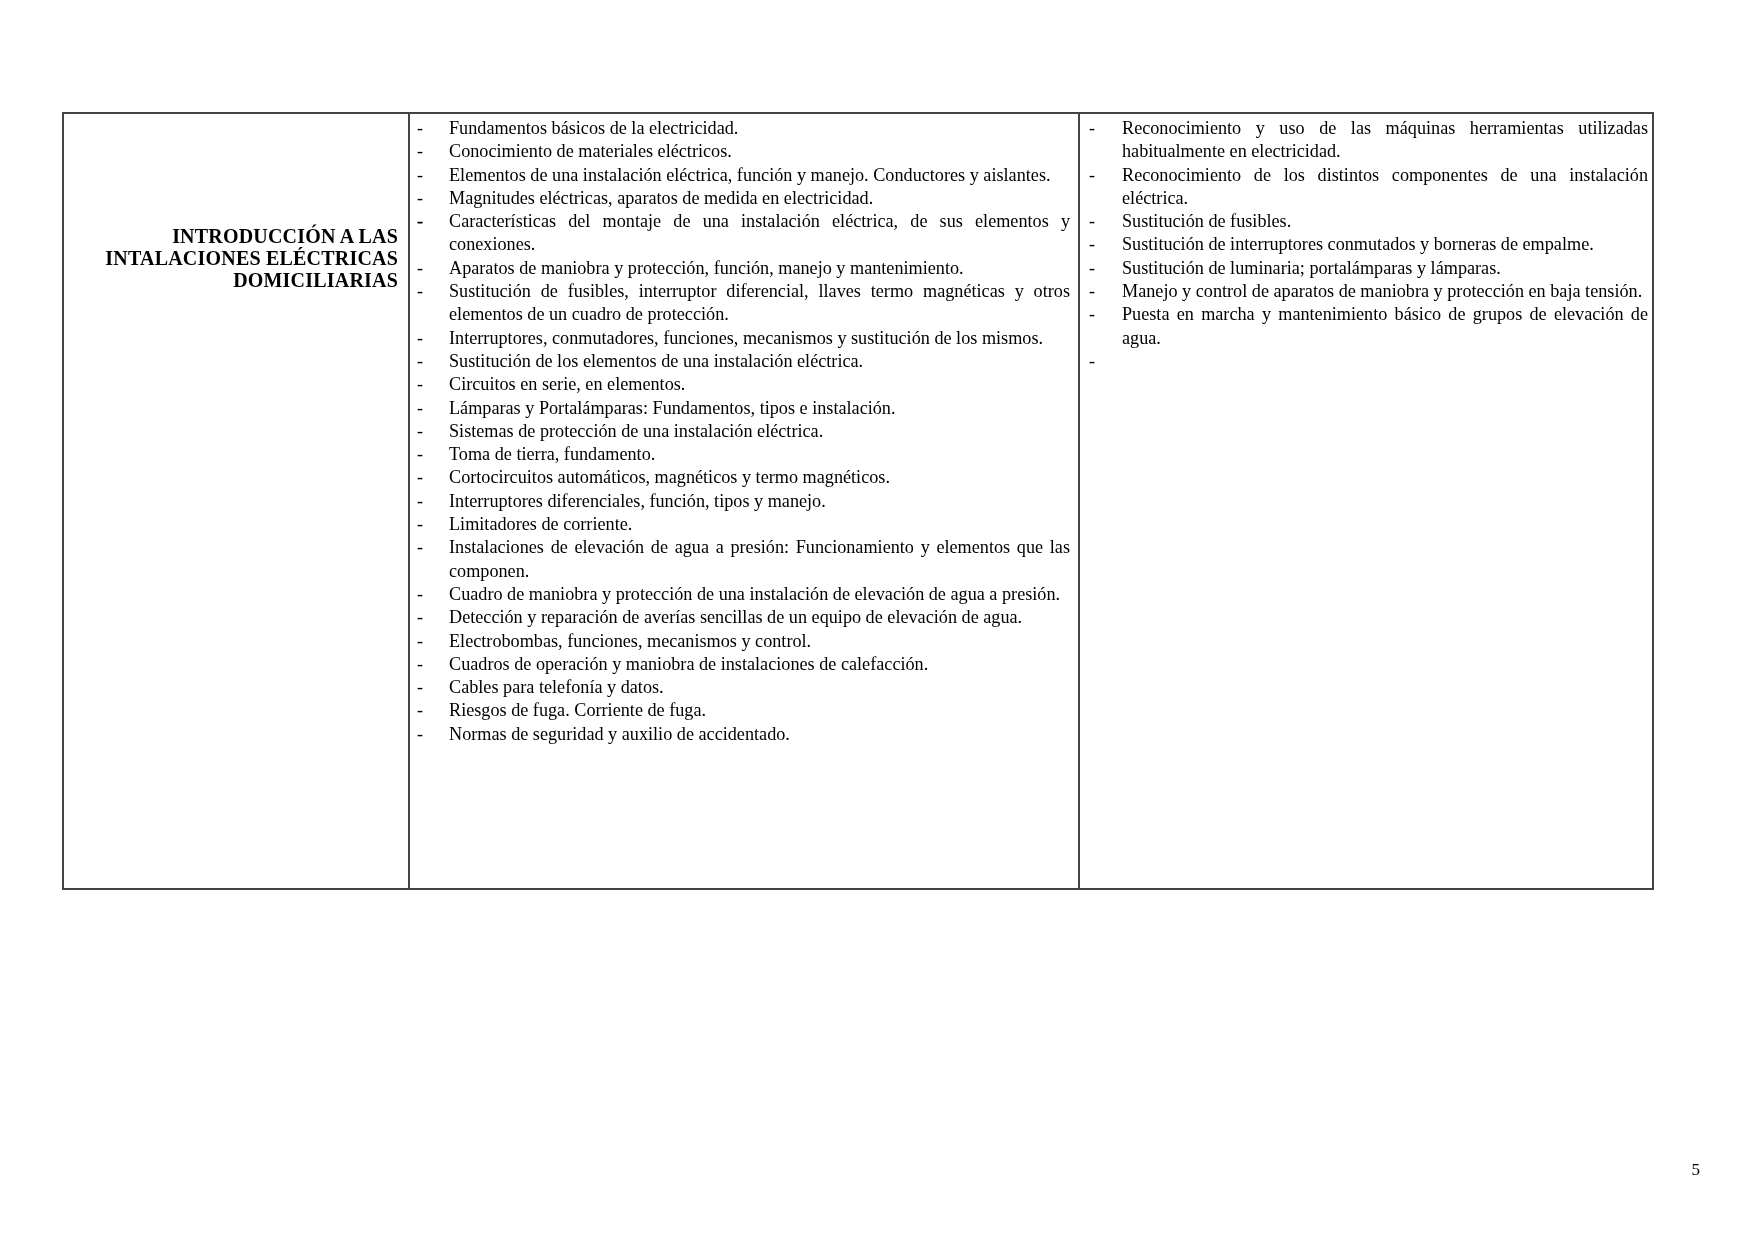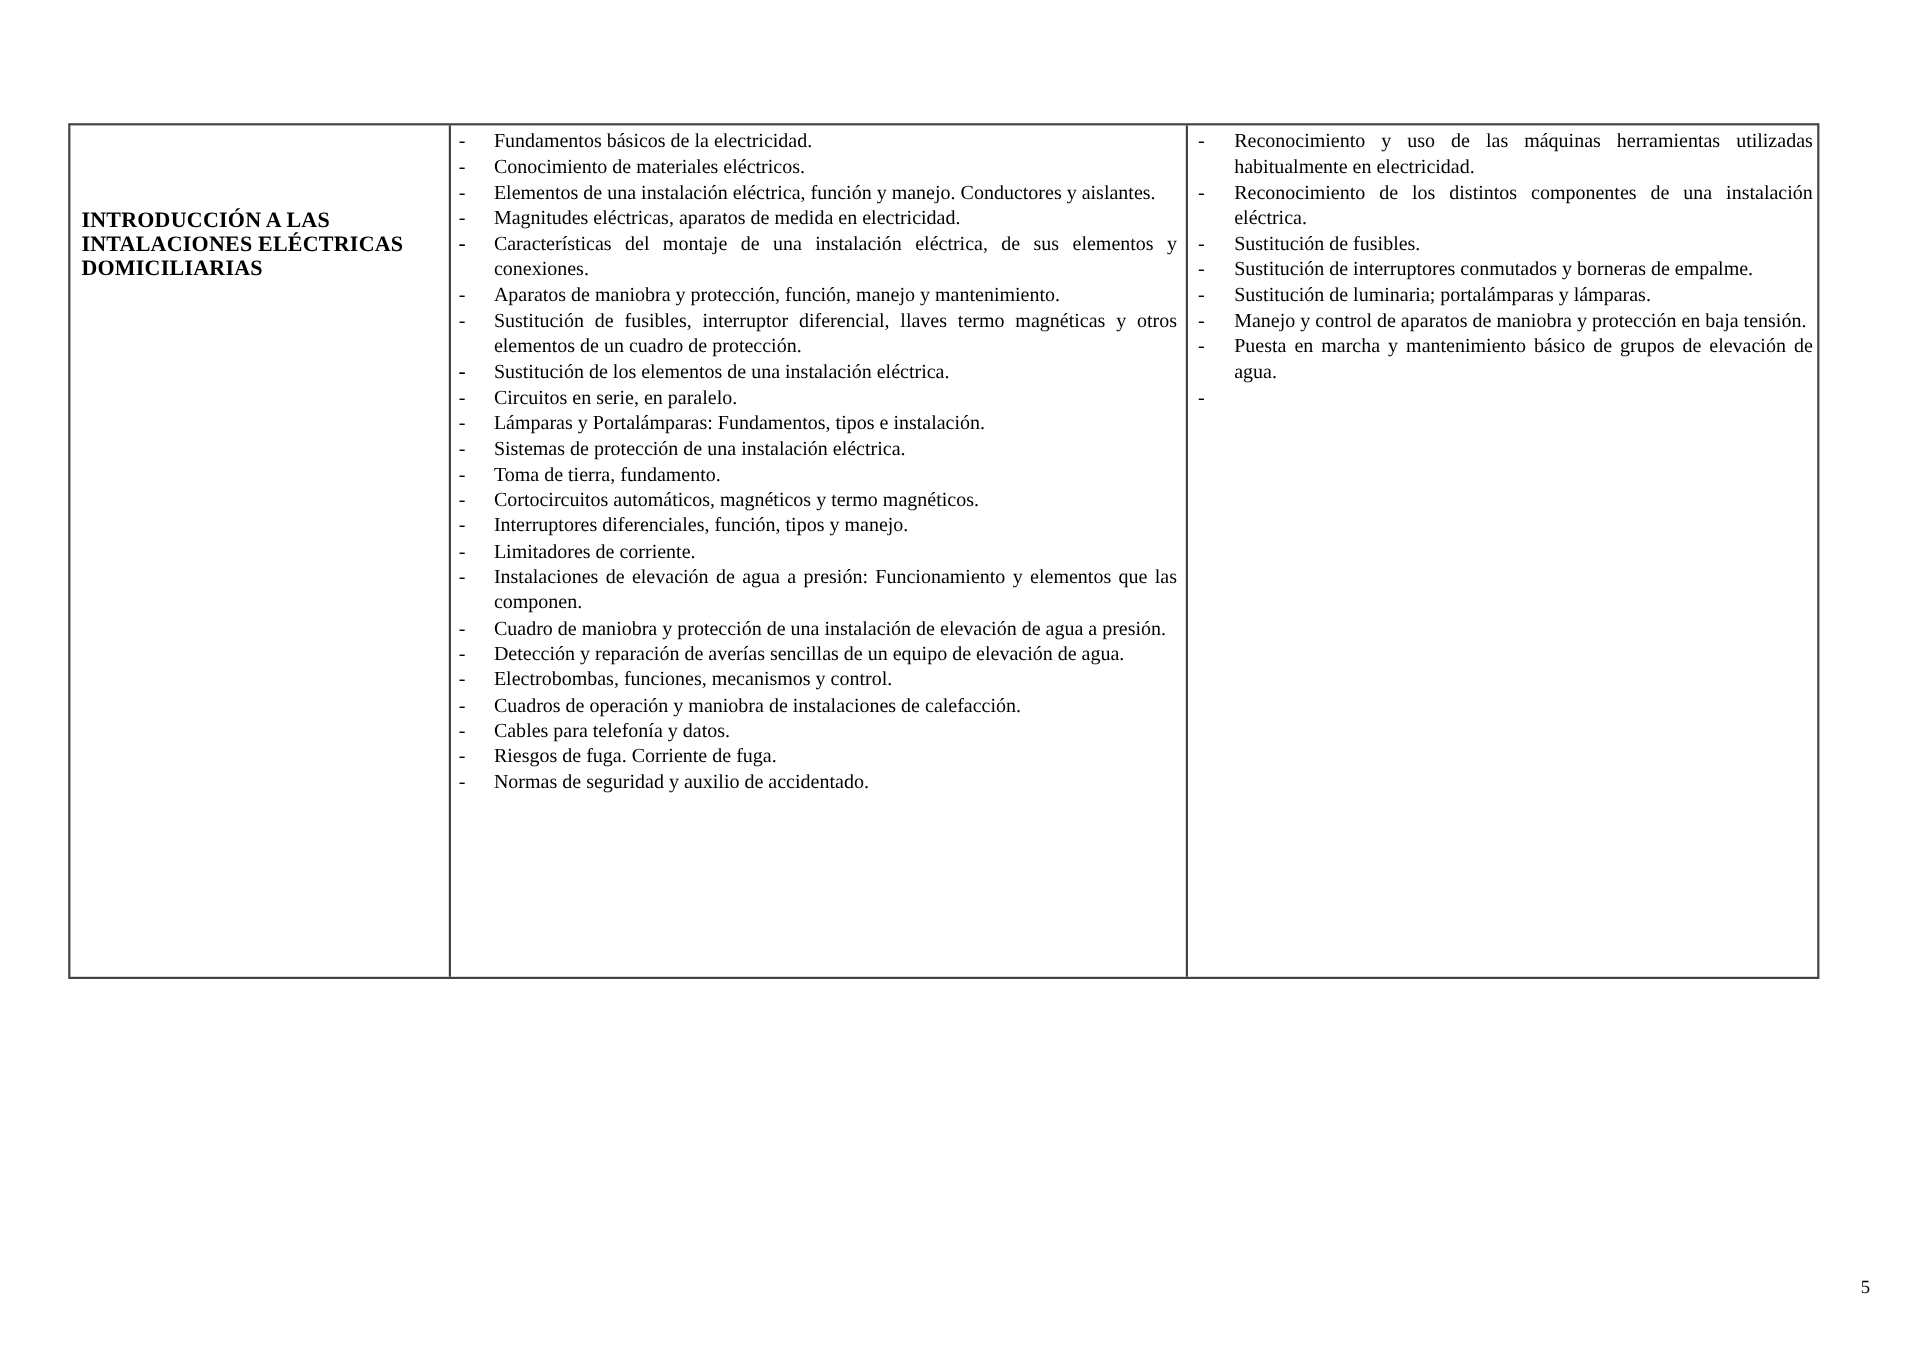--- a/index.html
+++ b/index.html
@@ -18,22 +18,22 @@
     position:absolute;left:62px;top:112px;
     width:1592px;height:778px;
     border:2px solid var(--border);
     box-sizing:border-box;
     display:flex;align-items:stretch;
   }
   .cell{box-sizing:border-box;}
   .col-title{
     width:346px;flex:0 0 346px;
     border-right:2px solid var(--border);
-    padding:76px 10px 0 10px;
-    text-align:left;
+    padding:112px 10px 0 10px;
+    text-align:right;
   }
   .module-title{
     font-weight:bold;font-size:20px;line-height:21.8px;
     letter-spacing:0.2px;
   }
   .col-contents{
     width:670px;flex:0 0 670px;
     border-right:2px solid var(--border);
     padding:3px 8px 3px 6px;
   }
@@ -110,30 +110,31 @@
           <span class="item-text">Aparatos de maniobra y protección, función, manejo y mantenimiento.</span>
         </div>
 
         <div class="item">
           <span class="dash">-</span>
           <span class="item-text">Sustitución de fusibles, interruptor diferencial, llaves termo magnéticas y otros elementos de un cuadro de protección.</span>
         </div>
 
         <div class="item">
           <span class="dash">-</span>
+          <span class="item-text">Interruptores, conmutadores, funciones, mecanismos y sustitución de los mismos.</span>
         </div>
 
         <div class="item">
           <span class="dash">-</span>
           <span class="item-text">Sustitución de los elementos de una instalación eléctrica.</span>
         </div>
 
         <div class="item">
           <span class="dash">-</span>
-          <span class="item-text">Circuitos en serie, en paralelo.</span>
+          <span class="item-text">Circuitos en serie, en elementos.</span>
         </div>
 
         <div class="item">
           <span class="dash">-</span>
           <span class="item-text">Lámparas y Portalámparas: Fundamentos, tipos e instalación.</span>
         </div>
 
         <div class="item">
           <span class="dash">-</span>
           <span class="item-text">Sistemas de protección de una instalación eléctrica.</span>

